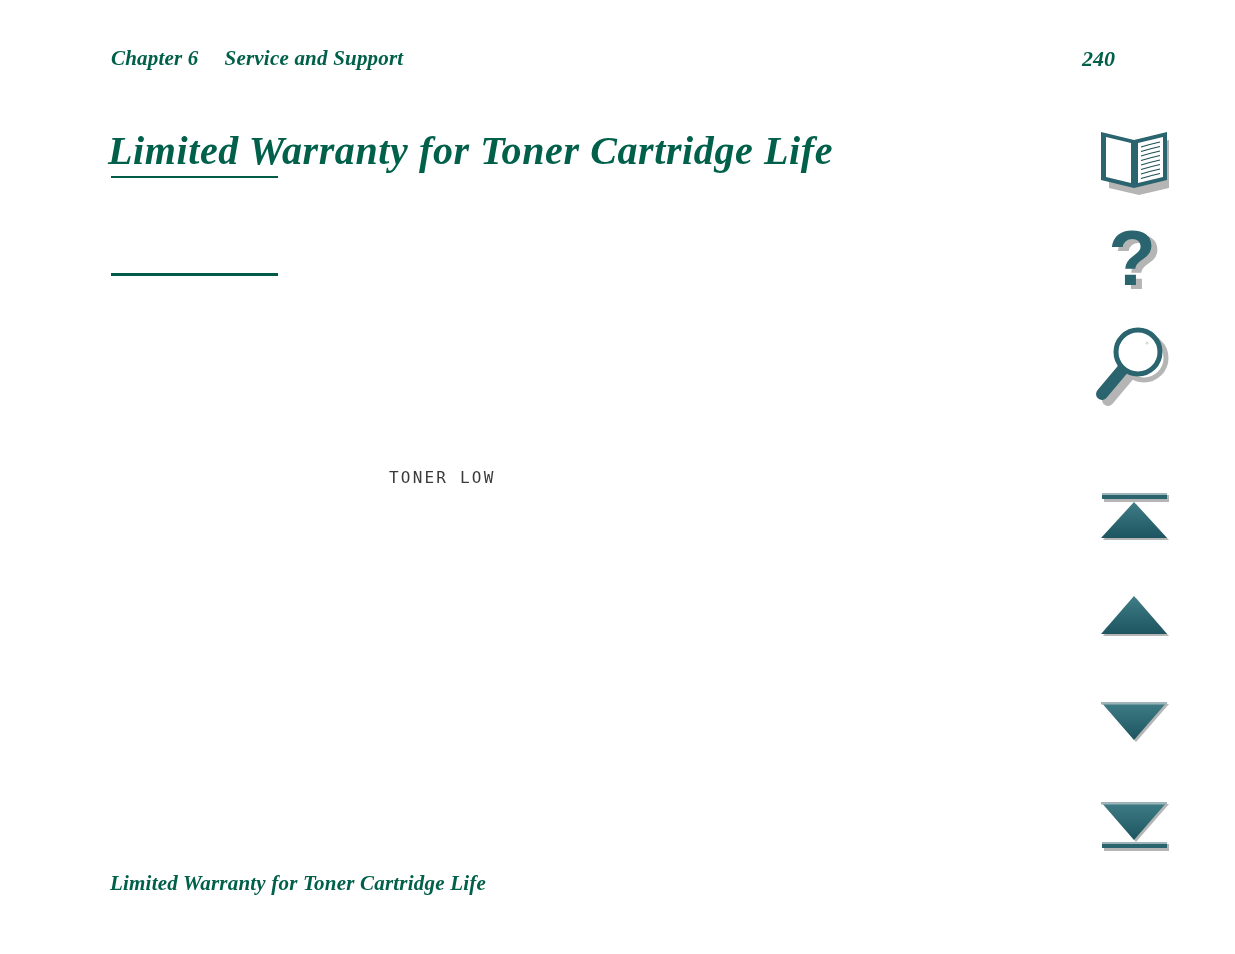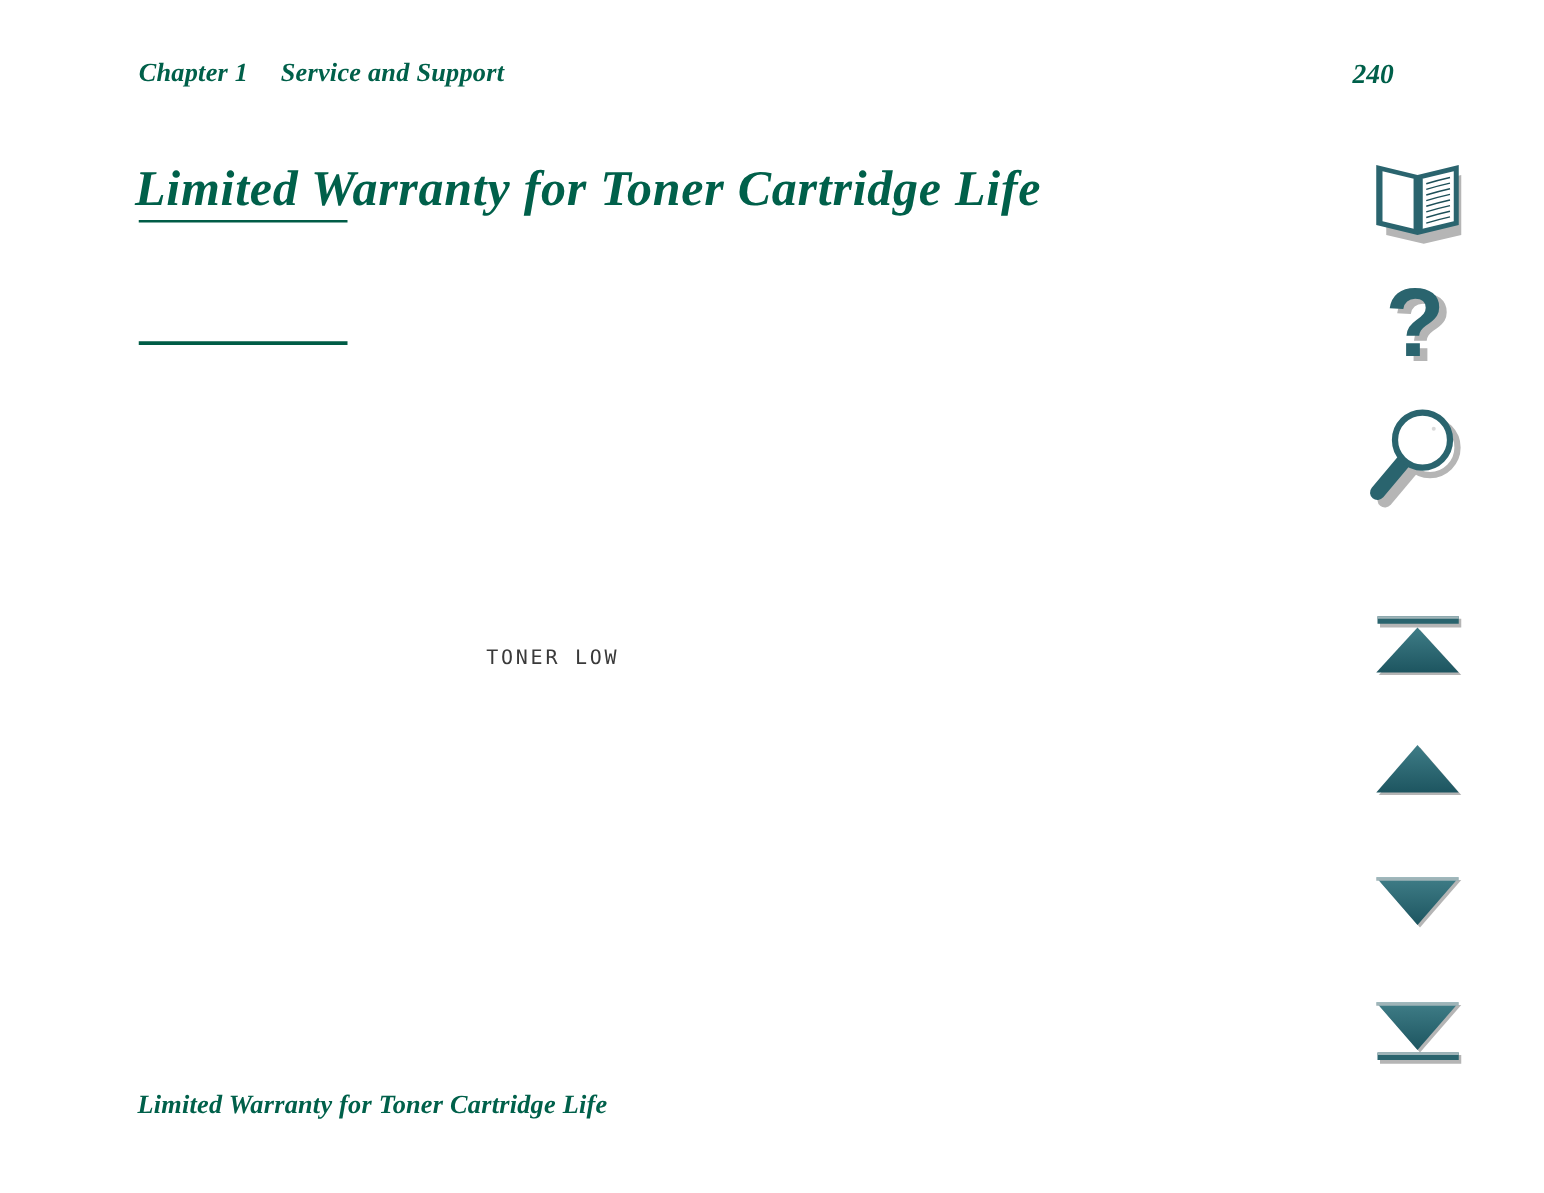--- a/index.html
+++ b/index.html
@@ -71,21 +71,21 @@
     height: 2px;
     background: #005c46;
   }
   .rule-1 { top: 176px; }
   .rule-2 { top: 273px; height: 3px; }
 
   
   .lcd-message {
     position: absolute;
     left: 389px;
-    top: 516px;
+    top: 468px;
     font-family: "DejaVu Sans Mono", "Liberation Mono", monospace;
     font-size: 16px;
     letter-spacing: 2.2px;
     color: #3a3a3a;
     white-space: pre;
   }
 
   
   .footer-title {
     position: absolute;
@@ -124,21 +124,21 @@
   .btn-prev   { top: 473px; height: 55px; }
   .btn-next   { top: 578px; height: 55px; }
   .btn-last   { top: 678px; height: 62px; }
 </style>
 </head>
 <body>
 
 <div class="page">
 
   <div class="running-head">
-    <span class="chapter-label">Chapter 1</span><span>Service and Support</span>
+    <span class="chapter-label">Chapter 6</span><span>Service and Support</span>
   </div>
 
   <div class="page-number">240</div>
 
   <h1 class="page-title">Limited Warranty for Toner Cartridge Life</h1>
 
   <div class="rule rule-1"></div>
   <div class="rule rule-2"></div>
 
   <div class="lcd-message">TONER LOW</div>

